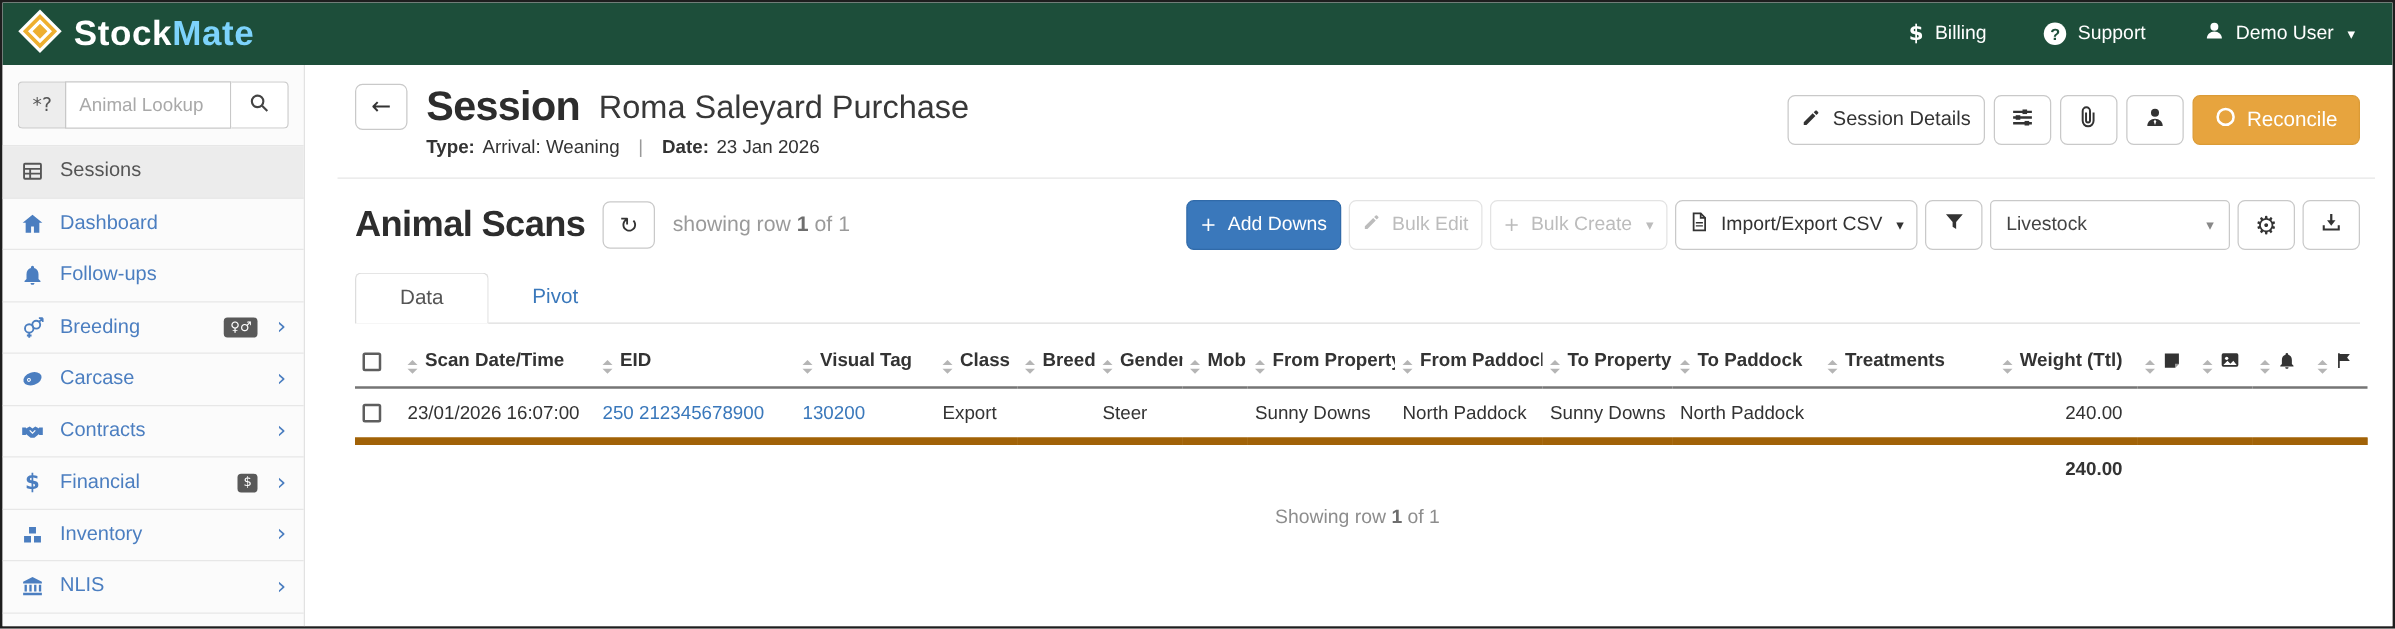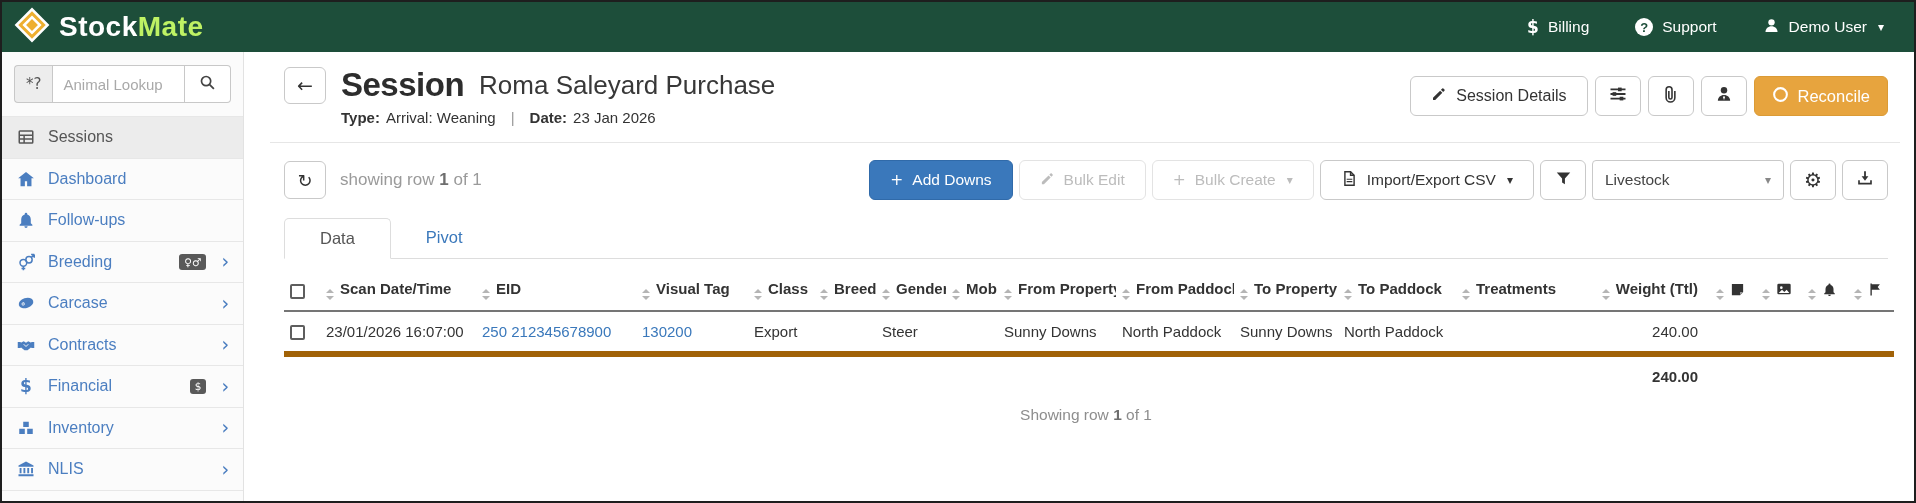--- a/index.html
+++ b/index.html
@@ -6,21 +6,21 @@
   body { background:#fff; font-family:"Liberation Sans", sans-serif; }
   .glyph { font-family:"DejaVu Sans", sans-serif; }
 
   .frame { width:1916px; height:503px; border:2px solid #1e1e1e; overflow:hidden; background:#fff; }
 
   
   .topbar { height:50px; background:#1d4e3a; display:flex; align-items:center; justify-content:space-between; padding:0 30px 0 10px; }
   .brand { display:flex; align-items:center; gap:7px; cursor:pointer; }
   .brand svg { width:40px; height:40px; }
   .brand-text { font-size:28px; font-weight:bold; color:#fff; letter-spacing:.5px; }
-  .brand-text .mate { color:#bef264; }
+  .brand-text .mate { color:#7dd3fc; }
   .topnav { display:flex; align-items:center; gap:46px; }
   .topnav-item { display:flex; align-items:center; gap:9px; color:#fff; font-size:15.5px; cursor:pointer; }
   .tn-dollar { font-weight:bold; font-size:17px; }
   .tn-q { width:18px; height:18px; border-radius:50%; background:#fff; color:#1d4e3a; font-weight:bold; font-size:13px; display:flex; align-items:center; justify-content:center; }
   .tn-caret { font-size:12px; margin-left:2px; }
 
   
   .layout { display:flex; height:449px; }
 
   
@@ -46,21 +46,21 @@
   .page-head { display:flex; justify-content:space-between; align-items:flex-start; }
   .title-row { display:flex; align-items:center; gap:15px; }
   .back-btn { width:42px; height:37px; background:#fff; border:1px solid #c9c9c9; border-radius:6px; font-size:19px; color:#333; cursor:pointer; }
   h1.page-title { font-size:33px; font-weight:800; color:#2d2d2d; letter-spacing:-.5px; }
   .code { font-family:"DejaVu Sans Mono", monospace; font-size:26px; background:#ececec; color:#4a4a4a; padding:3px 10px; border-radius:5px; }
   .session-name { font-size:26px; color:#383838; }
   .subtitle { display:flex; align-items:center; gap:6px; font-size:15px; color:#333; margin:5px 0 0 57px; }
   .subtitle .sep { color:#999; margin:0 9px; }
 
   .head-actions { display:flex; align-items:center; gap:7px; padding-top:10px; }
-  .btn { height:40px; display:inline-flex; align-items:center; gap:9px; padding:0 20px; background:#fff; border:1px solid #c9c9c9; border-radius:6px; font-size:16px; color:#333; cursor:pointer; font-family:"Liberation Sans",sans-serif; white-space:nowrap; }
+  .btn { height:40px; display:inline-flex; align-items:center; gap:9px; padding:0 10px; background:#fff; border:1px solid #c9c9c9; border-radius:6px; font-size:16px; color:#333; cursor:pointer; font-family:"Liberation Sans",sans-serif; white-space:nowrap; }
   .icon-btn { width:46px; justify-content:center; padding:0; }
   .reconcile-btn { background:#e7a43e; border-color:#db9b36; color:#fff; font-size:16.5px; padding:0 17px; }
   .btn svg { flex:none; }
 
   .head-divider { border:none; border-top:1px solid #e6e6e6; margin:16px -12px 0 -14px; }
 
   .criteria { margin-top:14px; height:51px; background:#f5f5f5; border:1px solid #dcdcdc; border-radius:4px; display:flex; align-items:center; justify-content:space-between; padding:0 12px 0 18px; }
   .criteria-title { font-size:16px; font-weight:bold; color:#333; }
   .criteria-right { display:flex; align-items:center; gap:16px; }
   .reset-btn { height:31px; display:inline-flex; align-items:center; gap:6px; padding:0 11px; background:#fff; border:1px solid #ccc; border-radius:4px; font-size:13.5px; color:#555; cursor:pointer; }
@@ -296,20 +296,21 @@
                 </svg></span>
             <span>Reconcile</span>
           </button>
         </div>
       </div>
 
       <hr class="head-divider">
 
 
       <div class="scans-row">
+        <h2 class="scans-title">Animal Scans</h2>
         <button class="refresh-btn glyph">↻</button>
         <span class="showing">
           <span>showing row</span>
           <b>1</b>
           <span>of 1</span>
         </span>
         <div class="scan-actions">
           <button class="btn btn-sm btn-primary">
             <span class="glyph">+</span>
             <span>Add Downs</span>

